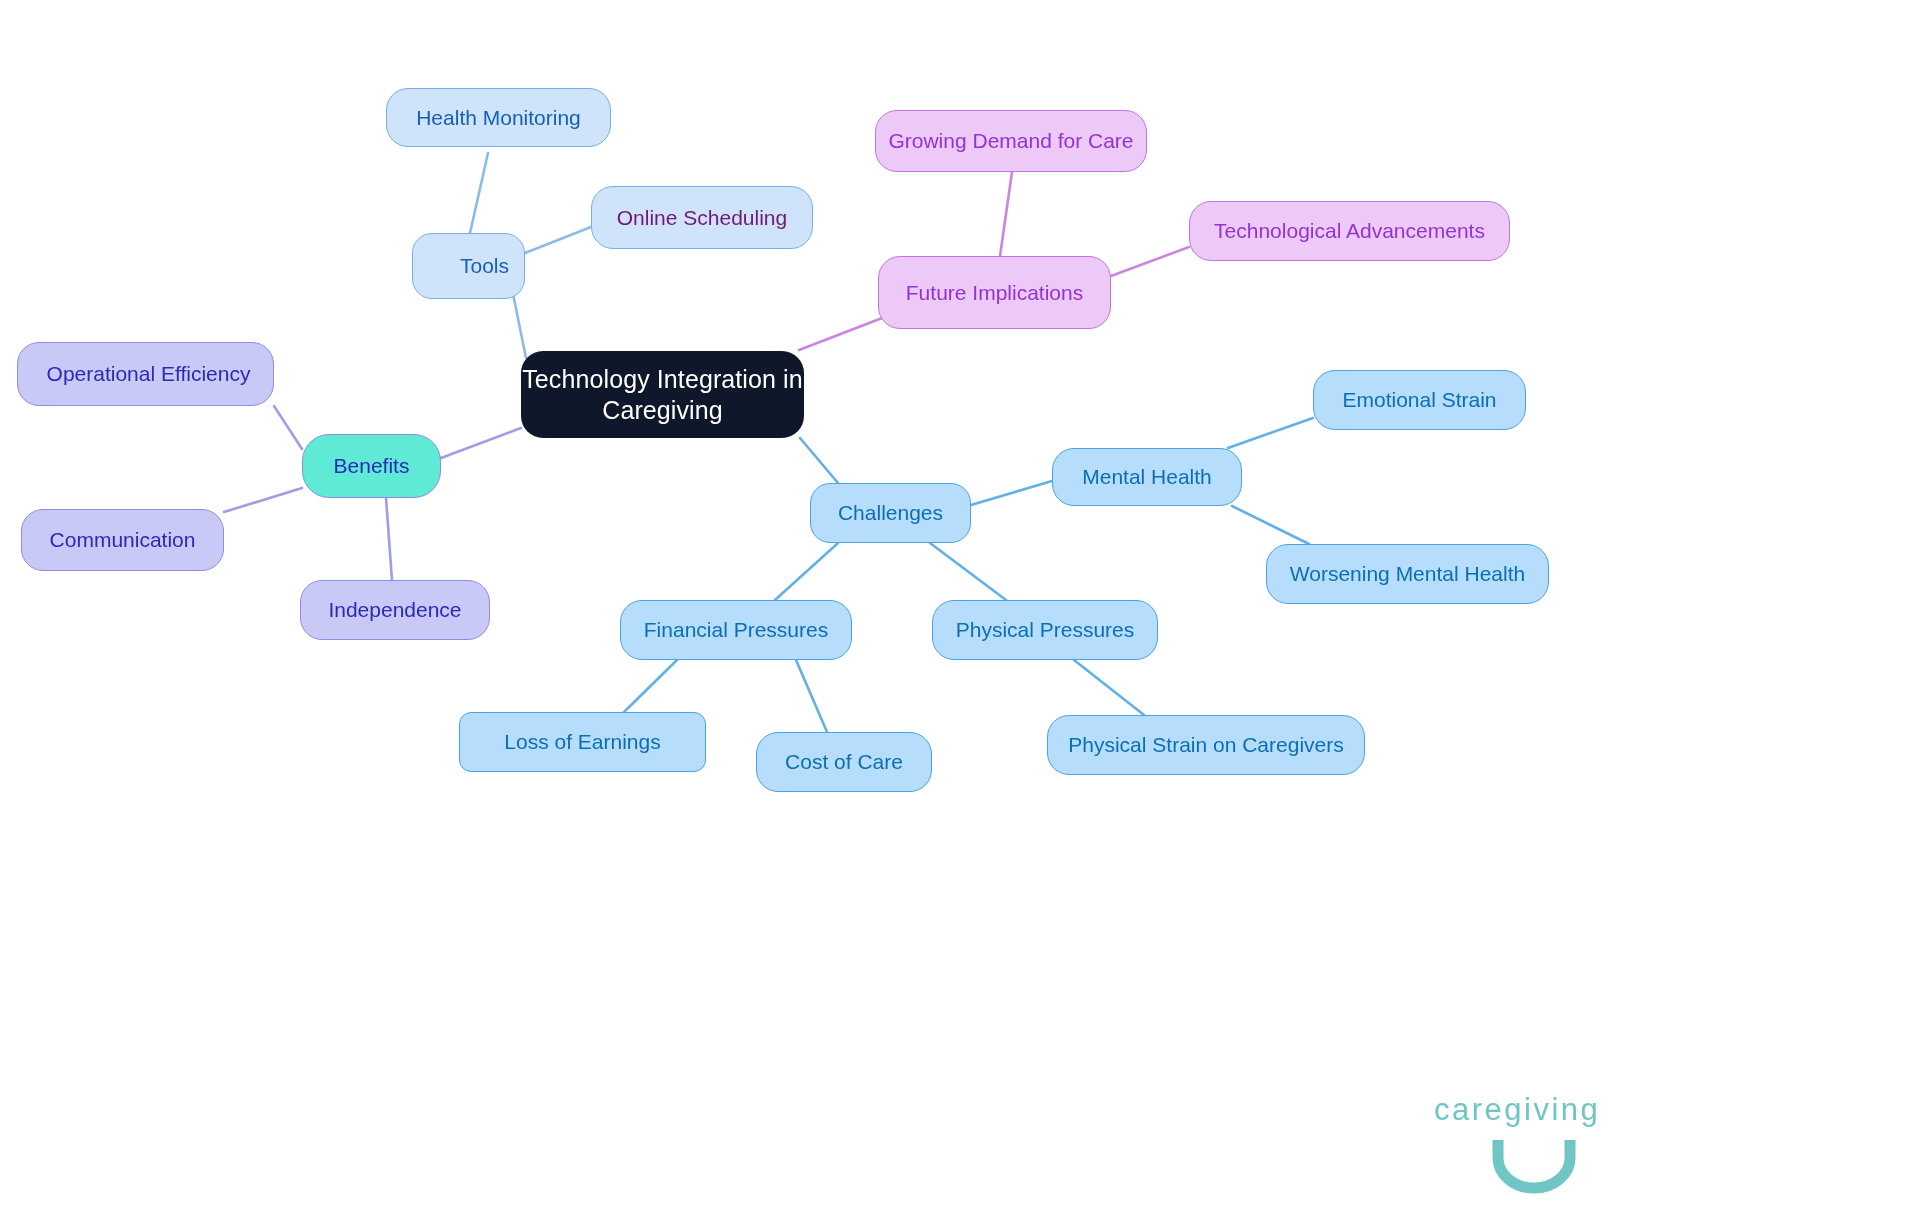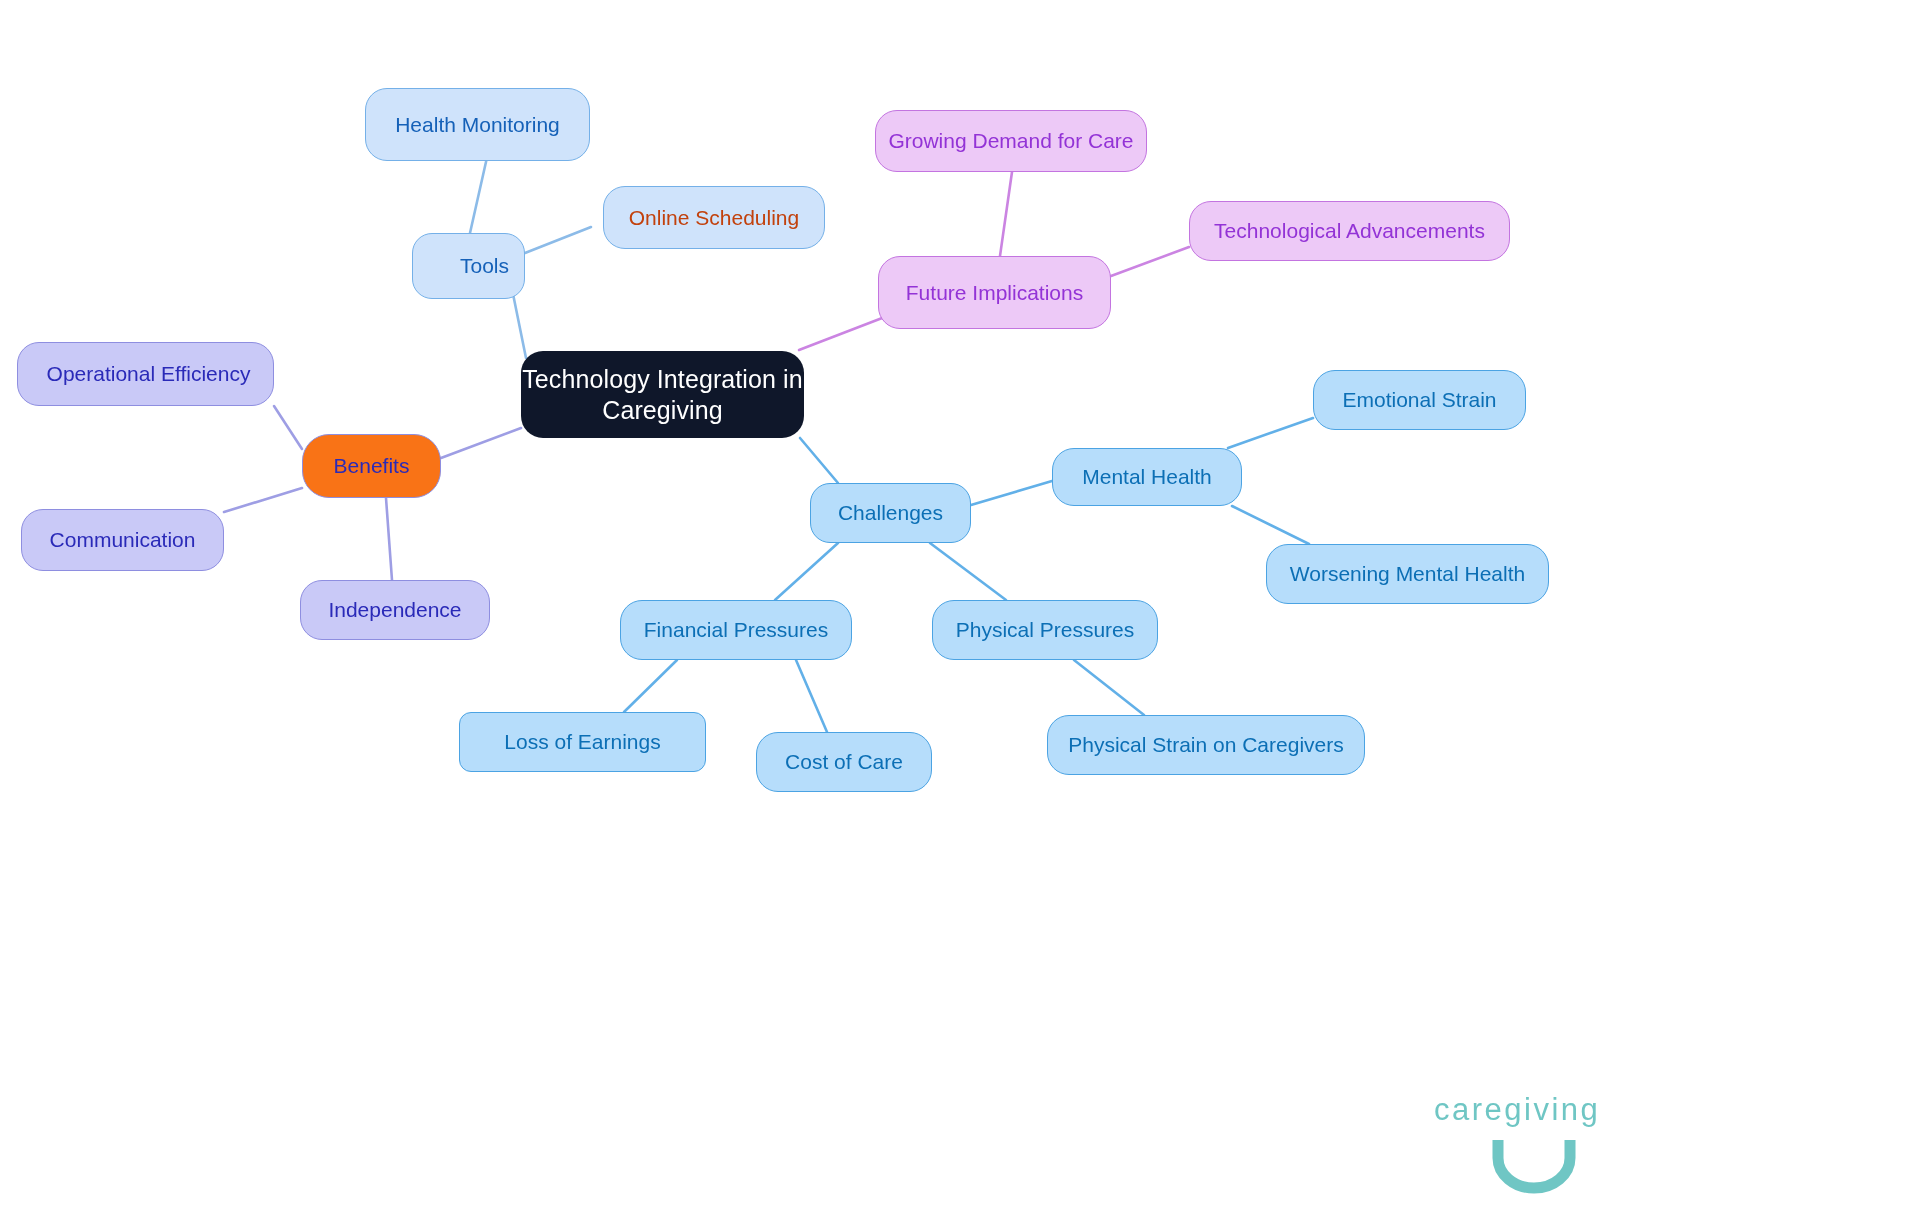--- a/index.html
+++ b/index.html
@@ -90,23 +90,23 @@
       <line x1="838" y1="543" x2="775" y2="600" stroke="#62b0e8" stroke-width="2.6" stroke-linecap="round"></line>
       <line x1="677" y1="660" x2="624" y2="712" stroke="#62b0e8" stroke-width="2.6" stroke-linecap="round"></line>
       <line x1="796" y1="660" x2="827" y2="732" stroke="#62b0e8" stroke-width="2.6" stroke-linecap="round"></line>
       <line x1="930" y1="543" x2="1006" y2="600" stroke="#62b0e8" stroke-width="2.6" stroke-linecap="round"></line>
       <line x1="1074" y1="660" x2="1144" y2="715" stroke="#62b0e8" stroke-width="2.6" stroke-linecap="round"></line>
     </svg>
   <div id="nodes">
       <div class="node root" style="left: 521px; top: 351px; width: 283px; height: 87px; background: rgb(15, 23, 42); border-color: rgb(15, 23, 42); color: rgb(255, 255, 255); border-radius: 22px; font-size: 25px;"><span>Technology Integration in
 Caregiving</span></div>
       <div class="node" style="left: 412px; top: 233px; width: 113px; height: 66px; background: rgb(207, 227, 251); border-color: rgb(116, 176, 232); color: rgb(21, 97, 184); border-radius: 20px; font-size: 21px; padding-left: 32px;"><span>Tools</span></div>
-      <div class="node" style="left: 365px; top: 88px; width: 225px; height: 73px; background: rgb(207, 227, 251); border-color: rgb(116, 176, 232); color: rgb(21, 97, 184); border-radius: 22px; font-size: 21px;"><span>Health Monitoring</span></div>
-      <div class="node" style="left: 591px; top: 186px; width: 222px; height: 63px; background: rgb(207, 227, 251); border-color: rgb(116, 176, 232); color: #c2410c; border-radius: 22px; font-size: 21px; margin-left: 12px;"><span>Online Scheduling</span></div>
-      <div class="node" style="left: 302px; top: 434px; width: 139px; height: 64px; background: #f97316; border-color: rgb(142, 142, 224); color: rgb(42, 42, 184); border-radius: 27px; font-size: 21px;"><span>Benefits</span></div>
+      <div class="node" style="left: 386px; top: 88px; width: 225px; height: 59px; background: rgb(207, 227, 251); border-color: rgb(116, 176, 232); color: rgb(21, 97, 184); border-radius: 22px; font-size: 21px;"><span>Health Monitoring</span></div>
+      <div class="node" style="left: 591px; top: 186px; width: 222px; height: 63px; background: rgb(207, 227, 251); border-color: rgb(116, 176, 232); color: #701a75; border-radius: 22px; font-size: 21px;"><span>Online Scheduling</span></div>
+      <div class="node" style="left: 302px; top: 434px; width: 139px; height: 64px; background: #5eead4; border-color: rgb(142, 142, 224); color: rgb(42, 42, 184); border-radius: 27px; font-size: 21px;"><span>Benefits</span></div>
       <div class="node" style="left: 17px; top: 342px; width: 257px; height: 64px; background: rgb(201, 201, 247); border-color: rgb(142, 142, 224); color: rgb(42, 42, 184); border-radius: 22px; font-size: 21px; padding-left: 6px;"><span>Operational Efficiency</span></div>
       <div class="node" style="left: 21px; top: 509px; width: 203px; height: 62px; background: rgb(201, 201, 247); border-color: rgb(142, 142, 224); color: rgb(42, 42, 184); border-radius: 22px; font-size: 21px;"><span>Communication</span></div>
       <div class="node" style="left: 300px; top: 580px; width: 190px; height: 60px; background: rgb(201, 201, 247); border-color: rgb(142, 142, 224); color: rgb(42, 42, 184); border-radius: 22px; font-size: 21px;"><span>Independence</span></div>
       <div class="node" style="left: 878px; top: 256px; width: 233px; height: 73px; background: rgb(237, 201, 247); border-color: rgb(195, 116, 224); color: rgb(147, 51, 214); border-radius: 22px; font-size: 21px;"><span>Future Implications</span></div>
       <div class="node" style="left: 875px; top: 110px; width: 272px; height: 62px; background: rgb(237, 201, 247); border-color: rgb(195, 116, 224); color: rgb(147, 51, 214); border-radius: 22px; font-size: 21px;"><span>Growing Demand for Care</span></div>
       <div class="node" style="left: 1189px; top: 201px; width: 321px; height: 60px; background: rgb(237, 201, 247); border-color: rgb(195, 116, 224); color: rgb(147, 51, 214); border-radius: 22px; font-size: 21px;"><span>Technological Advancements</span></div>
       <div class="node" style="left: 810px; top: 483px; width: 161px; height: 60px; background: rgb(182, 221, 251); border-color: rgb(75, 163, 227); color: rgb(12, 111, 181); border-radius: 20px; font-size: 21px;"><span>Challenges</span></div>
       <div class="node" style="left: 1052px; top: 448px; width: 190px; height: 58px; background: rgb(182, 221, 251); border-color: rgb(75, 163, 227); color: rgb(12, 111, 181); border-radius: 22px; font-size: 21px;"><span>Mental Health</span></div>
       <div class="node" style="left: 1313px; top: 370px; width: 213px; height: 60px; background: rgb(182, 221, 251); border-color: rgb(75, 163, 227); color: rgb(12, 111, 181); border-radius: 22px; font-size: 21px;"><span>Emotional Strain</span></div>
       <div class="node" style="left: 1266px; top: 544px; width: 283px; height: 60px; background: rgb(182, 221, 251); border-color: rgb(75, 163, 227); color: rgb(12, 111, 181); border-radius: 22px; font-size: 21px;"><span>Worsening Mental Health</span></div>

